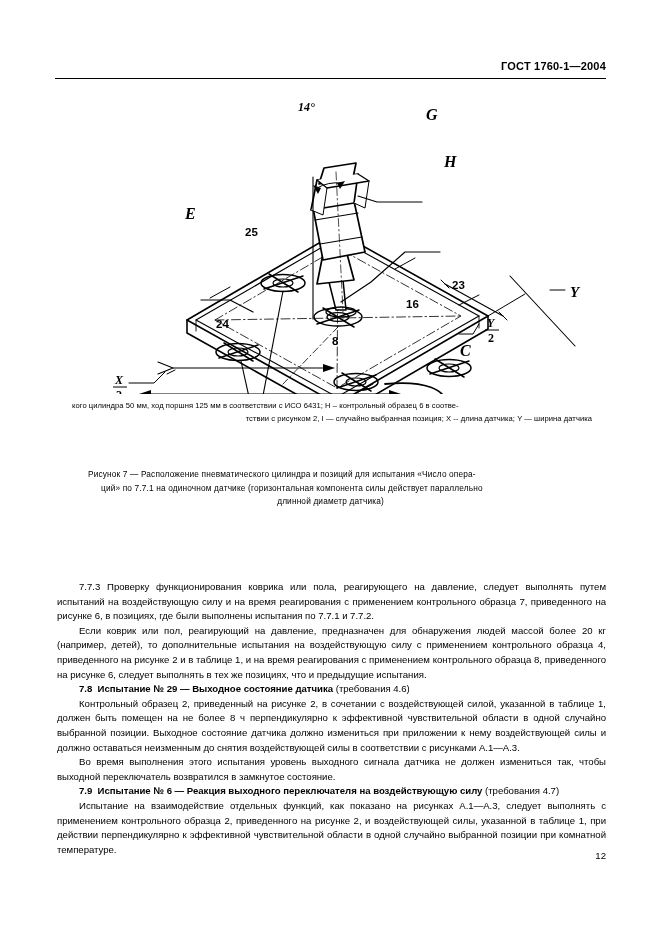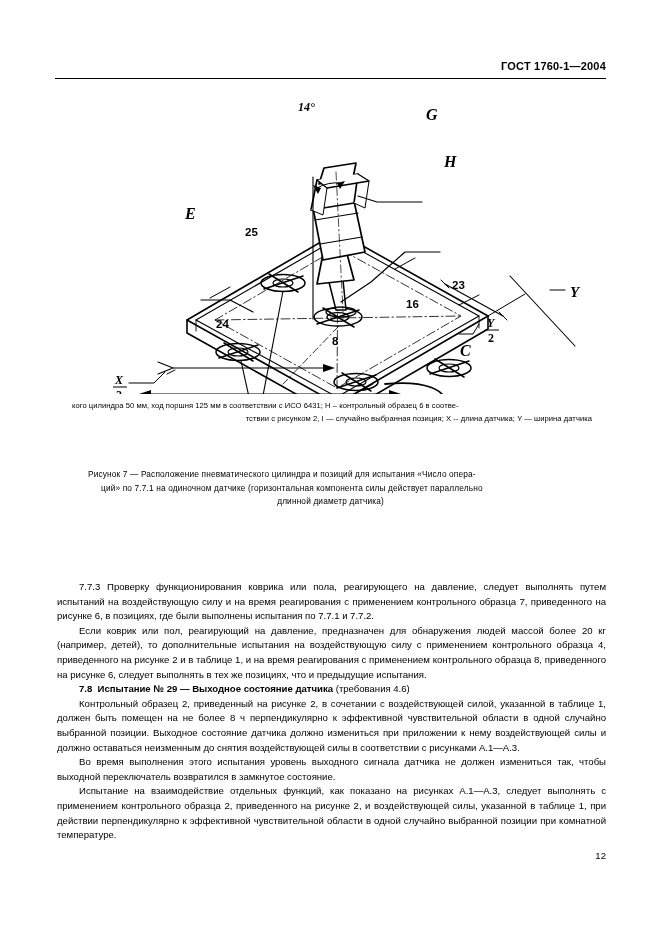--- a/index.html
+++ b/index.html
@@ -310,19 +310,20 @@
     <p class="ind">7.7.3  Проверку функционирования коврика или пола, реагирующего на давление, следует выпол­нять путем испытаний на воздействующую силу и на время реагирования с применением контрольного образца 7, приведенного на рисунке 6, в позициях, где были выполнены испытания по 7.7.1 и 7.7.2.</p>
 
     <p class="ind">Если коврик или пол, реагирующий на давление, предназначен для обнаружения людей массой более 20 кг (например, детей), то дополнительные испытания на воздействующую силу с применением контрольного образца 4, приведенного на рисунке 2 и в таблице 1, и на время реагирования с применени­ем контрольного образца 8, приведенного на рисунке 6, следует выполнять в тех же позициях, что и пре­дыдущие испытания.</p>
 
     <p class="head"><b><span>7.8</span>&nbsp;&nbsp;<span>Испытание № 29 — Выходное состояние датчика</span></b> <span>(требования 4.6)</span></p>
 
     <p class="ind">Контрольный образец 2, приведенный на рисунке 2, в сочетании с воздействующей силой, указан­ной в таблице 1, должен быть помещен на не более 8 ч перпендикулярно к эффективной чувствительной области в одной случайно выбранной позиции. Выходное состояние датчика должно измениться при приложении к нему воздействующей силы и должно оставаться неизменным до снятия воздействующей силы в соответствии с рисунками А.1—А.3.</p>
 
     <p class="ind">Во время выполнения этого испытания уровень выходного сигнала датчика не должен измениться так, чтобы выходной переключатель возвратился в замкнутое состояние.</p>
 
+    <p class="head"><b><span>7.9</span>&nbsp;&nbsp;<span>Испытание № 6 — Реакция выходного переключателя на воздействующую силу</span></b> <span>(требо­вания 4.7)</span></p>
 
     <p class="ind">Испытание на взаимодействие отдельных функций, как показано на рисунках А.1—А.3, следует выполнять с применением контрольного образца 2, приведенного на рисунке 2, и воздействующей силы, указанной в таблице 1, при действии перпендикулярно к эффективной чувствительной области в одной случайно выбранной позиции при комнатной температуре.</p>
   </div>
 
   <div class="page-number">12</div>
 
 </div>
 
 </body></html>

